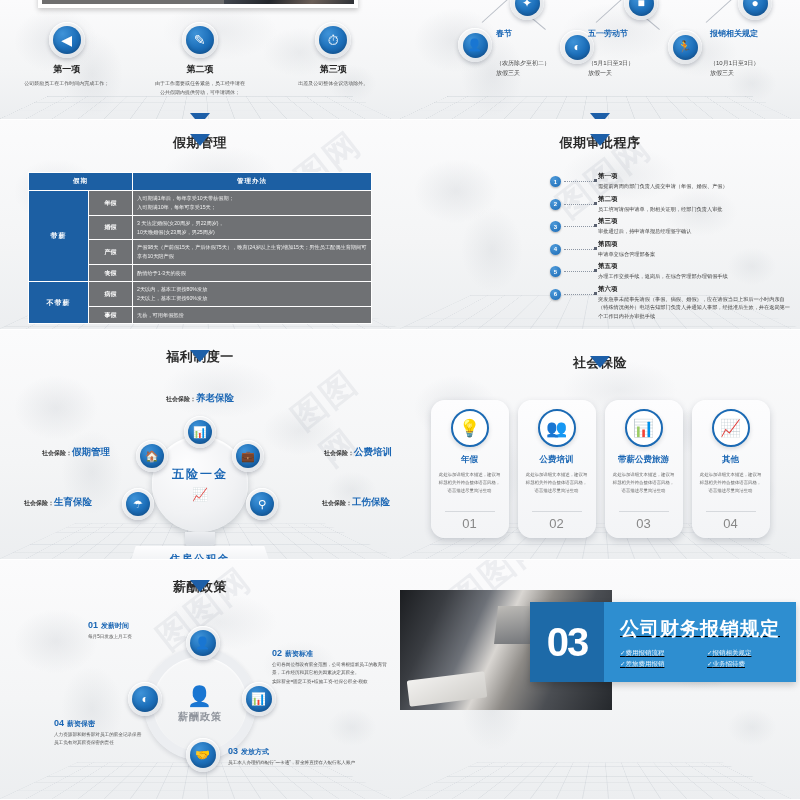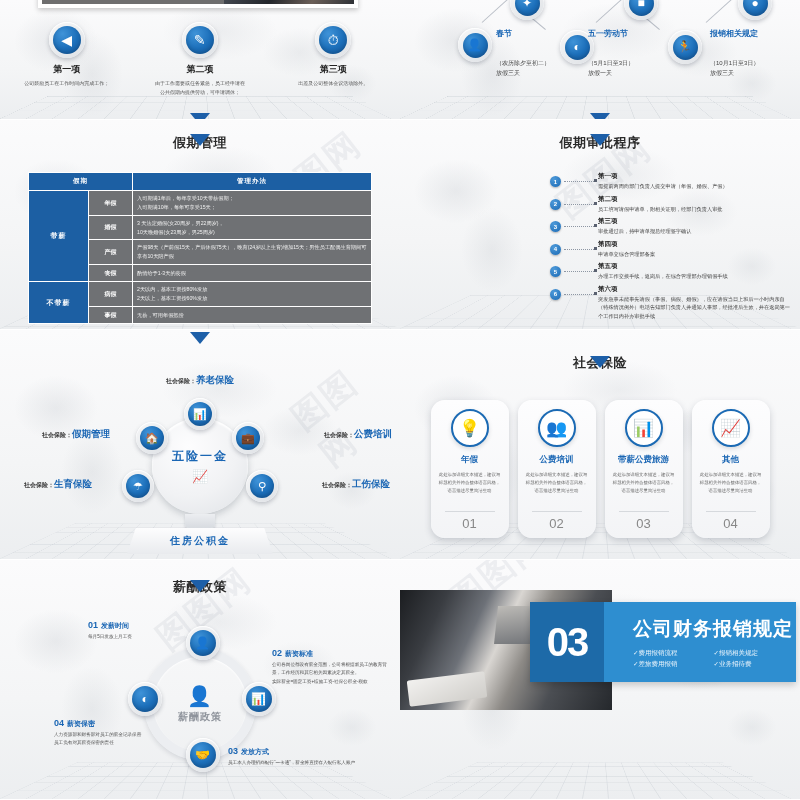--- a/index.html
+++ b/index.html
@@ -262,21 +262,21 @@
     position: absolute; left: 130px; top: 42px; width: 266px; height: 80px;
     background: #2e8ed0;
     display: flex; align-items: center;
     box-shadow: 0 3px 7px rgba(0,0,0,.2);
   }
   .s8-band .numbox {
     width: 74px; height: 80px; background: #1d6aa8;
     display: flex; align-items: center; justify-content: center;
     color: #fff; font-size: 40px; font-weight: 700; letter-spacing: -2px;
   }
-  .s8-band .right { flex: 1; padding-left: 29px; }
+  .s8-band .right { flex: 1; padding-left: 16px; text-decoration: underline; }
   .s8-band h3 { color: #fff; font-size: 19px; font-weight: 700; letter-spacing: 1px; }
   .s8-band .subs {
     display: grid; grid-template-columns: 1fr 1fr; gap: 2px 8px;
     margin-top: 7px; padding-right: 10px;
   }
   .s8-band .subs span { color: #eaf4fc; font-size: 6.5px; }
   .s8-band .subs span::before { content: "\2713 "; font-size: 6.5px; }
 </style>
 </head>
 <body>
@@ -475,20 +475,21 @@
         </div>
       </div>
       <div class="downtri" style="top:0px"></div>
     </div>
   </section>
 
   <section class="slide">
     <div class="floor"></div>
     <div class="wm" style="left:300px;top:34px">图图网</div>
     <div class="content">
+      <div class="stitle" style="margin-top:18px">福利制度一</div>
 
       <div class="ins-lab" style="left:50%;top:44px;transform:translateX(-50%)">
         <em>社会保险：</em><strong>养老保险</strong>
       </div>
 
       <div class="bulb">
         <b>五险一金</b>
         <span class="spark">📈</span>
       </div>
       <div class="bulb-base"></div>

